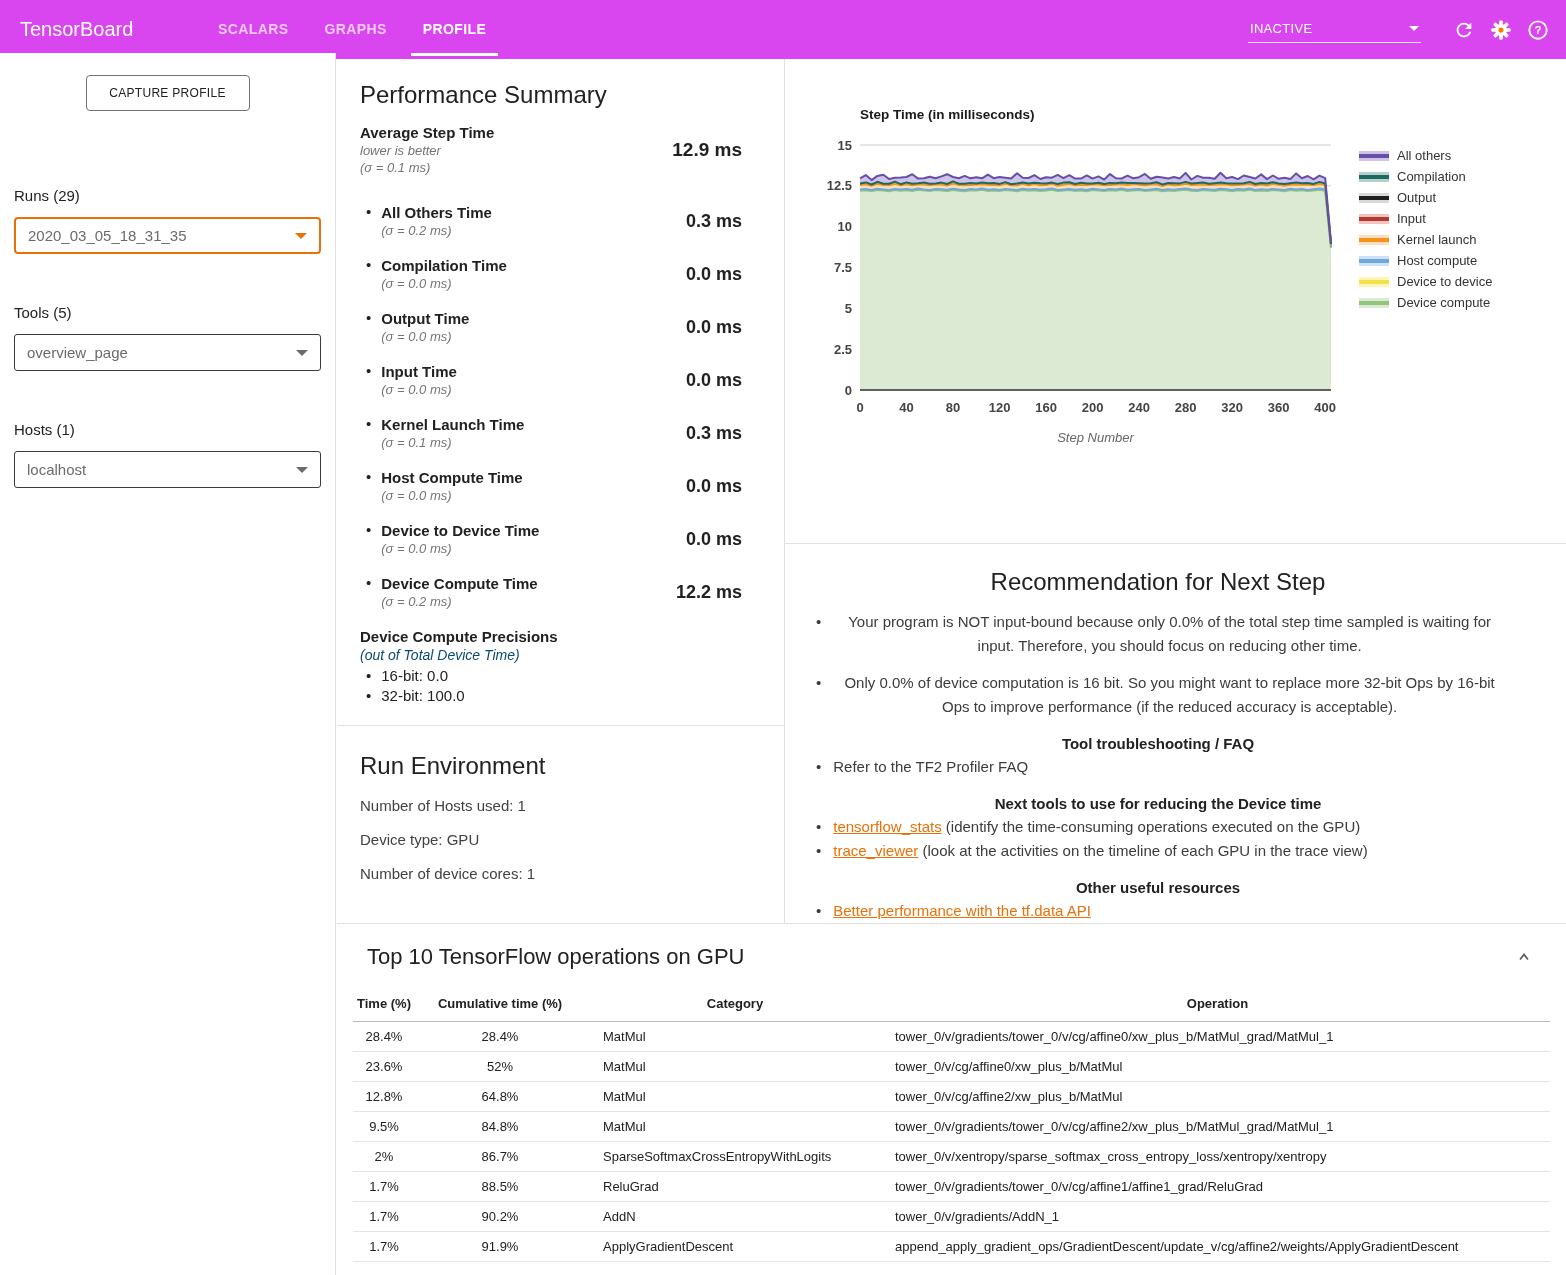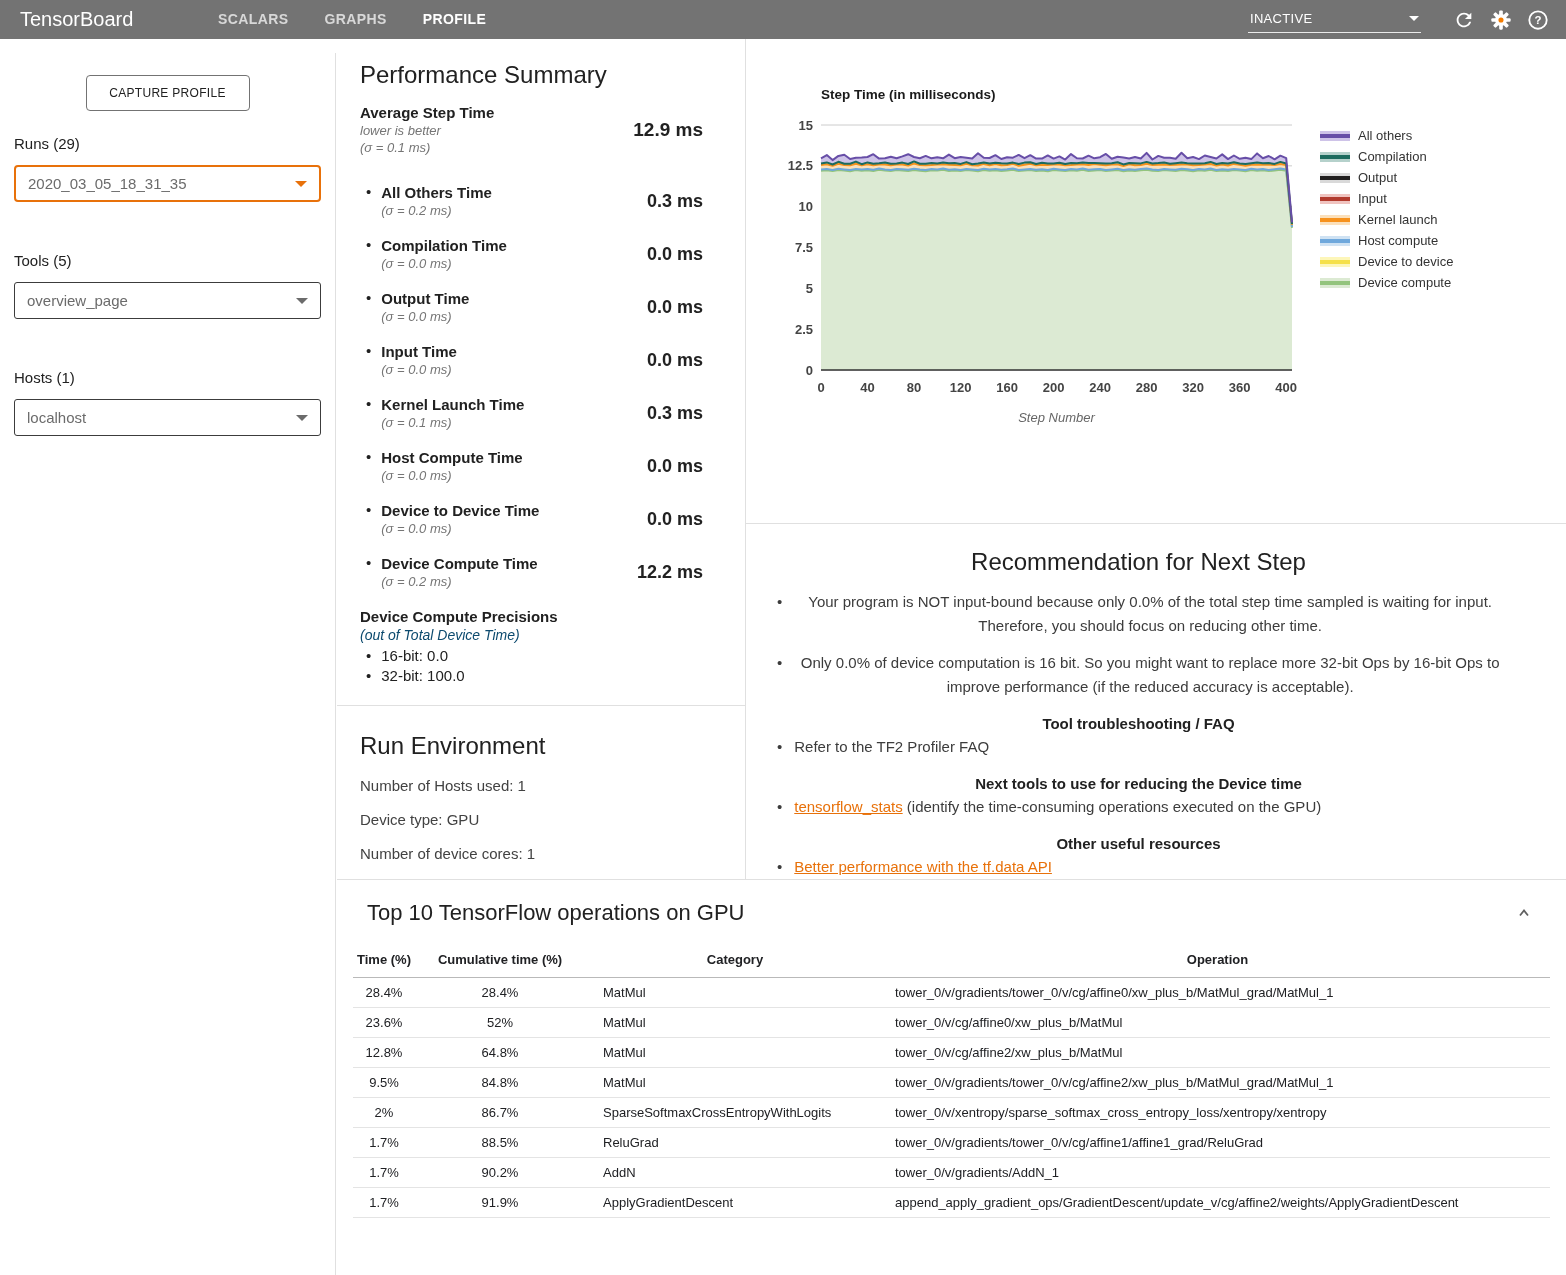--- a/index.html
+++ b/index.html
@@ -1,20 +1,20 @@
 <!DOCTYPE html>
 <html><head>
 <meta charset="utf-8">
 <style>
   * { margin:0; padding:0; box-sizing:border-box; }
   html,body { width:1566px; height:1275px; overflow:hidden; background:#fff;
               font-family:"Liberation Sans","DejaVu Sans",sans-serif; color:#212121; }
 
   
-  .topbar { height:39px; background:#737373; display:flex; align-items:center; position:relative; }
+  .topbar { height:59px; background:#d946ef; display:flex; align-items:center; position:relative; }
   .logo { color:#fff; font-size:20px; margin-left:20px; width:150px; }
   .tabs { display:flex; margin-left:30px; height:53px; }
   .tab { color:rgba(255,255,255,.72); font-size:14px; letter-spacing:.4px; line-height:53px;
          padding:0 12px; margin:0 6px; position:relative; cursor:pointer; font-weight:bold; }
   .tab.active { color:#fff; }
   .tab.active::after { content:""; position:absolute; left:0; right:0; bottom:0; height:3px; background:#fff; }
   .topbar-right { margin-left:auto; display:flex; align-items:center; margin-right:16px; }
   .status-select { width:173px; border-bottom:1px solid rgba(255,255,255,.85); color:#fff;
                    font-size:13px; letter-spacing:.3px; padding:4px 2px 6px; display:flex;
                    align-items:center; justify-content:space-between; margin-right:18px; cursor:pointer;text-align:center; }
@@ -23,36 +23,36 @@
   .icon-btn { width:24px; height:24px; margin-left:13px; cursor:pointer; display:flex;
               align-items:center; justify-content:center; }
 
   
   .sidebar { position:absolute; left:0; top:53px; width:336px; height:1222px;
              border-right:1px solid #e0e0e0; background:#fff; }
   .capture-btn { display:block; margin:22px auto 0; width:164px; height:36px; background:#fff;
                  border:1px solid #737373; border-radius:4px; font-size:12px; letter-spacing:.3px;
                  color:#212121; font-family:inherit; cursor:pointer; }
   .side-label { font-size:15px; color:#212121; margin:0 0 0 14px; }
-  .lbl-runs { margin-top:24px; }
+  .lbl-runs { margin-top:76px; }
   .lbl-tools { margin-top:50px; }
   .lbl-hosts { margin-top:50px; }
   .select-box { margin:13px 14px 0; height:37px; border-radius:4px; display:flex; align-items:center;
                 justify-content:space-between; padding:0 12px; font-size:15px; color:#6b6b6b; cursor:pointer; }
   .select-runs { border:2px solid #e8710a; }
   .select-plain { border:1px solid #3c3c3c; border-radius:3px; }
   .caret-orange { width:0; height:0; border-left:6px solid transparent; border-right:6px solid transparent;
                   border-top:6px solid #e8710a; }
   .caret-gray { width:0; height:0; border-left:6px solid transparent; border-right:6px solid transparent;
                 border-top:6px solid #6b6b6b; }
 
   
   .main { margin-left:337px; }
   .cols { display:flex; }
-  .col-left { width:409px; border-right:1px solid #e0e0e0; }
+  .col-left { width:448px; border-right:1px solid #e0e0e0; }
   .col-right { flex:1; }
   .sec-title { font-size:24px; font-weight:400; color:#212121; }
 
   .sec-perf { height:667px; border-bottom:1px solid #e0e0e0; padding:22px 42px 0 23px; }
   .avg-block { display:flex; justify-content:space-between; align-items:center; margin-top:14px; }
   .m-label { display:block; font-size:15px; font-weight:bold; color:#212121; line-height:19px; }
   .m-note, .m-sigma { display:block; font-size:13px; font-style:italic; color:#757575; line-height:17px; }
   .m-value { font-size:18px; font-weight:bold; white-space:nowrap; }
   .avg-block .m-value { font-size:19px; }
   .metrics { list-style:none; margin-top:27px; }
@@ -381,20 +381,23 @@
         <ul class="rec-links">
           <li>
               <span>Refer to the TF2 Profiler FAQ</span>
             </li>
         </ul>
         <div class="rec-sub">Next tools to use for reducing the Device time</div>
         <ul class="rec-links">
           <li>
               <span><a class="lnk">tensorflow_stats</a><span> (identify the time-consuming operations executed on the GPU)</span></span>
             </li>
+          <li>
+              <span><a class="lnk">trace_viewer</a><span> (look at the activities on the timeline of each GPU in the trace view)</span></span>
+            </li>
         </ul>
         <div class="rec-sub">Other useful resources</div>
         <ul class="rec-links">
           <li>
               <span><a class="lnk">Better performance with the tf.data API</a></span>
             </li>
         </ul>
       </div>
     </div>
   </div>

